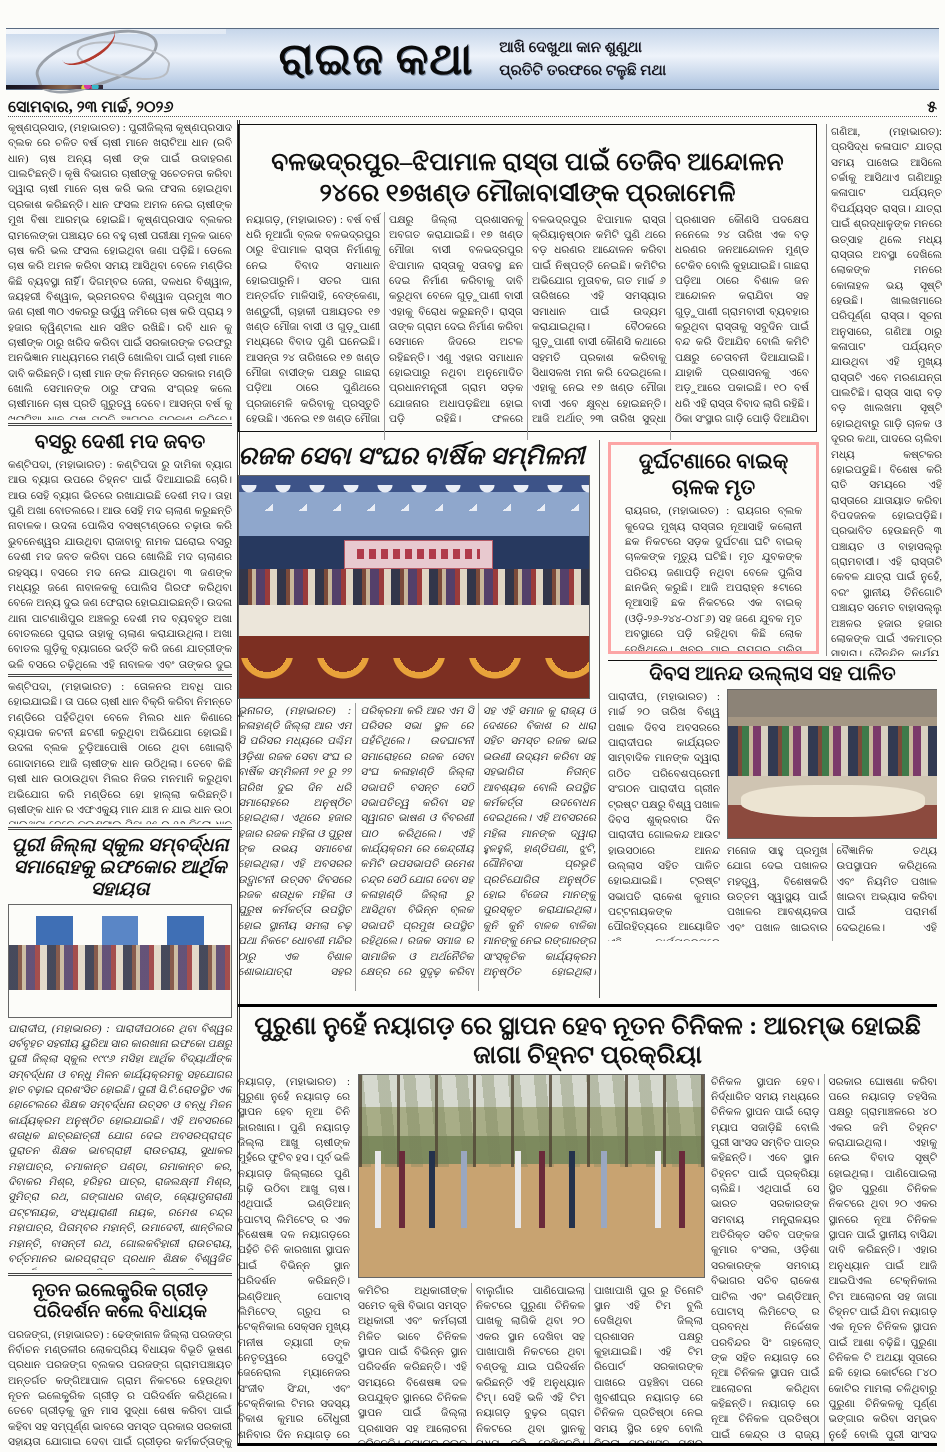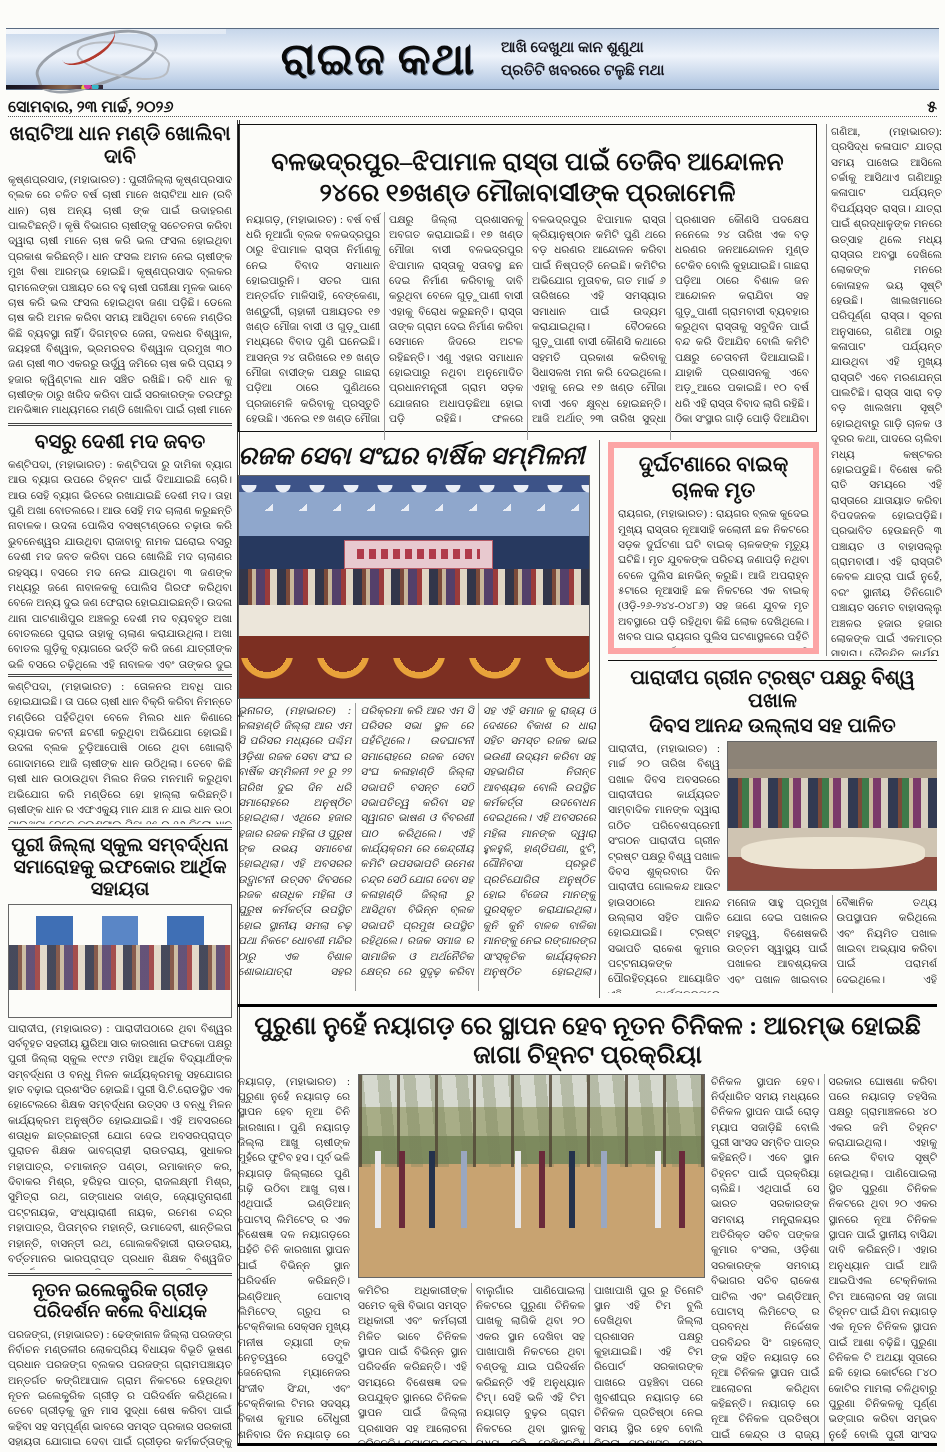--- a/index.html
+++ b/index.html
@@ -39,21 +39,21 @@
   .hl.h21{font-size:20px;}
   .hl.h26{font-size:25px;}
   .body-txt{font-size:10.6px;line-height:1.45;text-align:justify;word-break:break-word;}
   .cols4{column-count:4;column-gap:9px;column-rule:1px solid #999;}
   .cols3{column-count:3;column-gap:9px;column-rule:1px solid #999;}
   .cols2{column-count:2;column-gap:9px;column-rule:1px solid #999;}
   
   .topbox{position:absolute;left:230px;top:4px;width:579px;height:308px;border:1px solid #111;padding:3px 7px;box-sizing:border-box;}
   .kalapata{position:absolute;left:818px;top:4px;width:111px;height:532px;overflow:hidden;}
   .rajaka{position:absolute;left:230px;top:320px;width:362px;height:558px;overflow:hidden;border-right:1px solid #555;padding-right:3px;box-sizing:border-box;font-style:italic;}
-  .bike{position:absolute;left:600px;top:322px;width:211px;height:212px;border:6px solid #fca5a5;padding:2px 4px;box-sizing:border-box;overflow:hidden;}
+  .bike{position:absolute;left:600px;top:322px;width:211px;height:212px;border:3px solid #fca5a5;padding:2px 14px;box-sizing:border-box;overflow:hidden;}
   .pakhala{position:absolute;left:600px;top:540px;width:329px;height:338px;border-top:1px solid #111;padding-top:3px;box-sizing:border-box;overflow:hidden;}
   .pak-row{display:flex;gap:7px;}
   .pak-left{width:112px;overflow:hidden;}
   .pak-right{flex:1;}
   .sugar{position:absolute;left:230px;top:884px;width:699px;height:442px;border-top:3px solid #000;border-bottom:3px solid #000;padding-top:3px;box-sizing:border-box;overflow:hidden;}
   .sugar-grid{display:flex;gap:8px;height:382px;}
   .sg-colA{width:112px;overflow:hidden;}
   .sg-mid{width:345px;display:flex;flex-direction:column;gap:5px;}
   .sg-right{flex:1;overflow:hidden;}
   
@@ -95,55 +95,54 @@
   <div class="masthead">
     <div class="sketch">
       <div class="s1"></div>
         <div class="s2"></div>
         <div class="s3"></div>
     </div>
     <div class="mast-center">
       <div class="mast-title">ରାଇଜ କଥା</div>
       <div class="mast-tag">
         <div>ଆଖି ଦେଖୁଥା କାନ ଶୁଣୁଥା</div>
-        <div>ପ୍ରତିଟି ଖବରରେ ଟଳୁଛି ମଥା</div>
+        <div>ପ୍ରତିଟି ତରଫରେ ଟଳୁଛି ମଥା</div>
       </div>
     </div>
     <div class="childpic">
         <div class="dots"></div>
       </div>
   </div>
 
   <div class="dateline">
     <span>ସୋମବାର, ୨୩ ମାର୍ଚ୍ଚ, ୨୦୨୬</span>
     <span>୫</span>
   </div>
 
   <div class="content">
 
     <div class="leftcol">
 
       <div class="block" style="height:300px;">
-        <div class="hl h20">ଖରାଟିଆ ଧାନ ମଣ୍ଡି ଖୋଲିବା ଦାବି</div>
         <div class="body-txt">କୃଷ୍ଣପ୍ରସାଦ, (ମହାଭାରତ) : ପୁରୀଜିଲ୍ଲା କୃଷ୍ଣପ୍ରସାଦ ବ୍ଲକ ରେ ଚଳିତ ବର୍ଷ ଚାଷୀ ମାନେ ଖରାଟିଆ ଧାନ (ରବି ଧାନ) ଚାଷ ଅନ୍ୟ ଚାଷୀ ଙ୍କ ପାଇଁ ଉଦାହରଣ ପାଲଟିଛନ୍ତି। କୃଷି ବିଭାଗର ଚାଷୀଙ୍କୁ ସଚେତନତା କରିବା ଦ୍ୱାରା ଚାଷୀ ମାନେ ଚାଷ କରି ଭଲ ଫସଲ ହୋଇଥିବା ପ୍ରକାଶ କରିଛନ୍ତି। ଧାନ ଫସଲ ଅମଳ ନେଇ ଚାଷୀଙ୍କ ମୁଖ ବିଷା ଆରମ୍ଭ ହୋଇଛି। କୃଷ୍ଣପ୍ରସାଦ ବ୍ଲକର ରାମଲେଙ୍କା ପଞ୍ଚାୟତ ରେ ବହୁ ଚାଷୀ ପରୀକ୍ଷା ମୂଳକ ଭାବେ ଚାଷ କରି ଭଲ ଫସଲ ହୋଇଥିବା ଜଣା ପଡ଼ିଛି। ଡେଲେ ଚାଷ କରି ଅମଳ କରିବା ସମୟ ଆସିଥିବା ବେଳେ ମଣ୍ଡିର କିଛି ବ୍ୟବସ୍ଥା ନାହିଁ। ଦିଗମ୍ବର ଜେନା, ଦଳଧର ବିଶ୍ୱାଳ, ଜୟହରୀ ବିଶ୍ୱାଳ, ଭ୍ରମରବର ବିଶ୍ୱାଳ ପ୍ରମୁଖ ୩୦ ଜଣ ଚାଷୀ ୩୦ ଏକରରୁ ଉର୍ଦ୍ଧ୍ୱ ଜମିରେ ଚାଷ କରି ପ୍ରାୟ ୨ ହଜାର କ୍ୱିଣ୍ଟାଲ ଧାନ ସଞ୍ଚିତ ରଖିଛି। ରବି ଧାନ କୁ ଚାଷୀଙ୍କ ଠାରୁ ଖରିଦ କରିବା ପାଇଁ ସରକାରଙ୍କ ତରଫରୁ ଅନଭିଜ୍ଞାନ ମାଧ୍ୟମରେ ମଣ୍ଡି ଖୋଲିବା ପାଇଁ ଚାଷୀ ମାନେ ଦାବି କରିଛନ୍ତି। ଚାଷୀ ମାନ ଙ୍କ ନିମନ୍ତେ ସରକାର ମଣ୍ଡି ଖୋଲି ସେମାନଙ୍କ ଠାରୁ ଫସଲ ସଂଗ୍ରହ କଲେ ଚାଷୀମାନେ ଚାଷ ପ୍ରତି ଗୁରୁତ୍ୱ ଦେବେ। ଆସନ୍ତା ବର୍ଷ କୁ ଖରାଟିଆ ଧାନ ଚାଷ ପ୍ରତି ଆଗ୍ରହ ପ୍ରକାଶ କରିବେ। ଦେଶ ରାମଲେଙ୍କା ଗ୍ରାମ ପଞ୍ଚାୟତ ରେ ଏକ ଧାନ ମଣ୍ଡି ଖୋଲିବା ପାଇଁ ଦାବି ହେଉଛି। ଏନେଇ ଚାଷୀ ମାନେ କୃଷି ବିଭାଗ, ବିଧାୟକ ଙ୍କ ନିକଟରେ ଧାନ ମଣ୍ଡି ଖୋଲିବା ପାଇଁ ଅନୁରୋଧ କରିଥିବା ପ୍ରକାଶ କରିଥିବା କୃଷକ ନେତା ରମେଶ ଚନ୍ଦ୍ର ବିଶ୍ୱାଳ ପ୍ରକାଶ କରିଛନ୍ତି।</div>
       </div>
       <div class="sep"></div>
 
       <div class="block" style="height:243px;">
         <div class="hl h20">ବସରୁ ଦେଶୀ ମଦ ଜବତ</div>
         <div class="body-txt">କଣ୍ଟିପଦା, (ମହାଭାରତ) : କଣ୍ଟିପଦା ରୁ ଦାମିକା ବ୍ୟାଗ ଆଉ ବ୍ୟାଗ ଉପରେ ଚିହ୍ନଟ ପାଇଁ ଦିଆଯାଇଛି ଚୋରି। ଆଉ ସେହି ବ୍ୟାଗ ଭିତରେ ରଖାଯାଇଛି ଦେଶୀ ମଦ। ତାହା ପୁଣି ଅଖା ବୋତଲରେ। ଆଉ ସେହି ମଦ ଚାଲାଣ କରୁଛନ୍ତି ନାବାଳକ। ଉଦଳା ପୋଲିସ ବସଷ୍ଟାଣ୍ଡରେ ଚଢ଼ାଉ କରି ଭୁବନେଶ୍ୱର ଯାଉଥିବା ରାଜାବାବୁ ନାମକ ଘରୋଇ ବସରୁ ଦେଶୀ ମଦ ଜବତ କରିବା ପରେ ଖୋଲିଛି ମଦ ଚାଲାଣର ରହସ୍ୟ। ବସରେ ମଦ ନେଇ ଯାଉଥିବା ୩ ଜଣଙ୍କ ମଧ୍ୟରୁ ଜଣେ ନାବାଳକକୁ ପୋଲିସ ଗିରଫ କରିଥିବା ବେଳେ ଅନ୍ୟ ଦୁଇ ଜଣ ଫେରାର ହୋଇଯାଇଛନ୍ତି। ଉଦଳା ଥାନା ପାଟଣାଶିପୁର ଅଞ୍ଚଳରୁ ଦେଶୀ ମଦ ବ୍ୟବହୃତ ଅଖା ବୋତଲରେ ପୁରାଇ ତାହାକୁ ଚାଲାଣ କରାଯାଉଥିଲା। ଅଖା ବୋତଲ ଗୁଡ଼ିକୁ ବ୍ୟାଗରେ ଭର୍ତ୍ତି କରି ଜଣେ ଯାତ୍ରୀଙ୍କ ଭଳି ବସରେ ଚଢ଼ିଥିଲେ ଏହି ନାବାଳକ ଏବଂ ତାଙ୍କର ଦୁଇ ସାଥୀ। ପାଟଣାଶିପୁର ରୁ ଭୁବନେଶ୍ୱର ସାଲିଆସାହି ଏହି ମଦ ନେଇ ଯାଉଥିବା ବେଳେ ଖବର ପାଇ ପୋଲିସ ମାଡ଼ ବସିଥିଲା। ବସରୁ ୩ ଗୋଟି ବ୍ୟାଗ ଜବତ ହୋଇଥିବା ବେଳେ ୩୪ ଗୋଟି ଦେଶୀ ମଦ ଭର୍ତ୍ତି ଅଖା ବୋତଲ ପୋଲିସ ଜବତ କରିଛି। ଜବତ ବ୍ୟାଗ ଗୁଡ଼ିକ ଚିହ୍ନଟ ପାଇଁ ତାହା ଉପରେ କିଛି ମଧ୍ୟ ଦିଆଯାଇଥିବା ଦେଖିବାକୁ ମିଳିଛି।</div>
       </div>
       <div class="sep"></div>
 
       <div class="block" style="height:145px;">
         <div class="body-txt">କଣ୍ଟିପଦା, (ମହାଭାରତ) : ତୋଳନର ଅବଧି ପାର ହୋଇଯାଇଛି। ତା ପରେ ଚାଷୀ ଧାନ ବିକ୍ରି କରିବା ନିମନ୍ତେ ମଣ୍ଡିରେ ପହଁଚିଥିବା ବେଳେ ମିଲର ଧାନ କିଣାରେ ବ୍ୟାପକ କଟନୀ ଛଟଣୀ କରୁଥିବା ଅଭିଯୋଗ ହୋଇଛି। ଉଦଳା ବ୍ଲକ ଚୁଡ଼ିଆପୋଷି ଠାରେ ଥିବା ଖୋଲାବି ଗୋଦାମରେ ଆଜି ଚାଷୀଙ୍କ ଧାନ ଉଠିଥିଲା। ତେବେ କିଛି ଚାଷୀ ଧାନ ଉଠାଉଥିବା ମିଲର ନିଜର ମନମାନି କରୁଥିବା ଅଭିଯୋଗ କରି ମଣ୍ଡିରେ ହୋ ହାଲ୍ଲା କରିଛନ୍ତି। ଚାଷୀଙ୍କ ଧାନ ର ଏଫଏକ୍ୟୁ ମାନ ଯାଞ୍ଚ ନ ଯାଇ ଧାନ ଉଠା ଯାଉଥିବା ବେଳେ କୁଇଣ୍ଟାଲ ପିଛା ୧୫ ରୁ ୧୬ କିଲୋ ଧାନ କଟା ଯାଉଥିବା ଅଭିଯୋଗ କରିଛନ୍ତି ଚାଷୀ। ବିନା ମାନ ଯାଞ୍ଚରେ ମିଲର ଚାଷୀଙ୍କୁ ଶୋଷଣ କରି ବ୍ୟାପକ ପରିମାଣର କଟନୀ ଛଟଣୀ କରୁଥିବା ଅଭିଯୋଗ କରି ମଣ୍ଡିରେ ପାଟିତୁଣ୍ଡ କରିଛନ୍ତି ଚାଷୀ। ସେପଟେ କଟନୀ ଛଟଣୀ ନେଇ ଆସିଥିବା ଅଭିଯୋଗ ମିଛ ବୋଲି କହିଛନ୍ତି ଲ୍ୟାମ୍ପସ ର ଏମଡି।</div>
       </div>
       <div class="sep"></div>
 
-      <div class="block" style="height:438px;">
+      <div class="block" style="height:438px;font-style:italic;">
         <div class="hl h20" style="font-size:19px;">ପୁରୀ ଜିଲ୍ଲା ସ୍କୁଲ ସମ୍ବର୍ଦ୍ଧନା ସମାରୋହକୁ ଇଫକୋର ଆର୍ଥିକ ସହାୟତା</div>
         <div class="photo ph-school">
           <div class="screens"></div>
             <div class="people-band"></div>
         </div>
         <div class="body-txt" style="margin-top:3px;">ପାରାଦୀପ, (ମହାଭାରତ) : ପାରାଦୀପଠାରେ ଥିବା ବିଶ୍ୱର ସର୍ବବୃହତ ସହରୀୟ ୟୁରିଆ ସାର କାରଖାନା ଇଫକୋ ପକ୍ଷରୁ ପୁରୀ ଜିଲ୍ଲା ସ୍କୁଲ ୧୯୯୬ ମସିହା ଆର୍ଥିକ ବିଦ୍ୟାର୍ଥୀଙ୍କ ସମ୍ବର୍ଦ୍ଧନା ଓ ବନ୍ଧୁ ମିଳନ କାର୍ଯ୍ୟକ୍ରମକୁ ସହଯୋଗର ହାତ ବଢ଼ାଇ ପ୍ରଶଂସିତ ହୋଇଛି। ପୁରୀ ସି.ଟି.ରୋଡସ୍ଥିତ ଏକ ହୋଟେଲରେ ଶିକ୍ଷକ ସମ୍ବର୍ଦ୍ଧନା ଉତ୍ସବ ଓ ବନ୍ଧୁ ମିଳନ କାର୍ଯ୍ୟକ୍ରମ ଅନୁଷ୍ଠିତ ହୋଇଯାଇଛି। ଏହି ଅବସରରେ ଶତାଧିକ ଛାତ୍ରଛାତ୍ରୀ ଯୋଗ ଦେଇ ଅବସରପ୍ରାପ୍ତ ପୁରାତନ ଶିକ୍ଷକ ଭାବଗ୍ରାହୀ ରାଉତରାୟ, ସୁଧାକର ମହାପାତ୍ର, ଚମାକାନ୍ତ ପଣ୍ଡା, ରମାକାନ୍ତ କର, ଦିବାକର ମିଶ୍ର, ହରିହର ପାତ୍ର, ରାଜଲକ୍ଷ୍ମୀ ମିଶ୍ର, ସୁମିତ୍ରା ରଥ, ଗଙ୍ଗାଧର ଦାଣ୍ଡ, ଜ୍ୟୋତ୍ସ୍ନାରାଣୀ ପଟ୍ଟନାୟକ, ସଂଧ୍ୟାରାଣୀ ନାୟକ, ରମେଶ ଚନ୍ଦ୍ର ମହାପାତ୍ର, ପିତାମ୍ବର ମହାନ୍ତି, ଉମାଦେବୀ, ଶାନ୍ତିଲତା ମହାନ୍ତି, ବାସନ୍ତୀ ରଥ, ଗୋଲକବିହାରୀ ରାଉତରାୟ, ବର୍ତ୍ତମାନର ଭାରପ୍ରାପ୍ତ ପ୍ରଧାନ ଶିକ୍ଷକ ବିଶ୍ୱଜିତ ବାନାର୍ଜୀ ପ୍ରମୁଖ ଉପସ୍ଥିତ ଥିଲେ। ଦିବଂଗତ ଶିକ୍ଷକ ଏବଂ ଛାତ୍ରଛାତ୍ରୀମାନଙ୍କୁ ଶ୍ରଦ୍ଧାସୁମନ ଅର୍ପଣ କରାଯାଇଥିଲା। ଇଫକୋ ସହଭାଗିତାରେ ଅନୁଷ୍ଠିତ ଏହି କାର୍ଯ୍ୟକ୍ରମରେ ଇଫକୋର ଲୋକସମ୍ପର୍କ ଅଧିକାରୀ ଡ. ପ୍ରସନ୍ନ କୁମାର ବେହେରା ଯୋଗ ଦେଇ ଆୟୋଜକଙ୍କର ଏତାଦୃଶ କାର୍ଯ୍ୟକୁ ଭୂୟସୀ ପ୍ରଶଂସା କରିଥିଲେ। କାର୍ଯ୍ୟକ୍ରମକୁ ଦେବେନ୍ଦ୍ର ମିଶ୍ର, ନୀଳକଣ୍ଠ ଗୁରୁ, ନାରାୟଣ ପଟ୍ଟଯୋଶୀ, ଶ୍ରୀମତ ସାହୁ, ପ୍ରଶାନ୍ତ ମହାରଣା, ଯୋଗେନ୍ଦ୍ର ଚନ୍ଦ୍ର ସ୍ୱାଇଁ ପରିଚାଳନା କରିଥିଲେ। ଯୋଗମାୟା ମହାନ୍ତି ଓ ମାନସ ସାହୁ କାର୍ଯ୍ୟକ୍ରମକୁ ସଂଯୋଜନା କରିଥିଲେ।</div>
       </div>
       <div class="sep"></div>
 
       <div class="block" style="height:170px;">
@@ -176,21 +175,20 @@
       <div class="body-txt cols3" style="height:288px;overflow:hidden;margin-top:4px;">ଭୁନାଗଡ, (ମହାଭାରତ) : କଳାହାଣ୍ଡି ଜିଲ୍ଲା ଆର ଏମ ସି ପରିସର ମଧ୍ୟରେ ପଶ୍ଚିମ ଓଡ଼ିଶା ରଜକ ସେବା ସଂଘ ର ବାର୍ଷିକ ସମ୍ମିଳନୀ ୨୧ ରୁ ୨୨ ତାରିଖ ଦୁଇ ଦିନ ଧରି ସମାରୋହରେ ଅନୁଷ୍ଠିତ ହୋଇଥିଲା। ଏଥିରେ ହଜାର ହଜାର ରଜକ ମହିଳା ଓ ପୁରୁଷ ଙ୍କ ଉଭୟ ସମାବେଶ ହୋଇଥିଲା। ଏହି ଅବସରର ଉଦ୍ଘାଟନୀ ଉତ୍ସବ ଦିବସରେ ରଜକ ଶତାଧିକ ମହିଳା ଓ ପୁରୁଷ କର୍ମକର୍ତ୍ତା ଉପସ୍ଥିତ ହୋଇ ସ୍ଥାନୀୟ ସମଲା ଚଢ଼ ପଥା ନିକଟେ ଧୋବଣୀ ମନ୍ଦିର ଠାରୁ ଏକ ବିଶାଳ ଶୋଭାଯାତ୍ରା ସହର ପରିକ୍ରମା କରି ଆର ଏମ ସି ପରିସର ସଭା ସ୍ଥଳ ରେ ପହଁଚିଥିଲେ। ଉଦଘାଟନୀ ସମାରୋହରେ ରଜକ ସେବା ସଂଘ କଳାହାଣ୍ଡି ଜିଲ୍ଲା ସଭାପତି ବସନ୍ତ ସେଠି ସଭାପତିତ୍ୱ କରିବା ସହ ସ୍ୱାଗତ ଭାଷଣ ଓ ବିବରଣୀ ପାଠ କରିଥିଲେ। ଏହି କାର୍ଯ୍ୟକ୍ରମ ରେ କେନ୍ଦ୍ରୀୟ କମିଟି ଉପସଭାପତି ଉମେଶ ଚନ୍ଦ୍ର ସେଠି ଯୋଗ ଦେବା ସହ କଳାହାଣ୍ଡି ଜିଲ୍ଲା ରୁ ଆସିଥିବା ବିଭିନ୍ନ ବ୍ଲକ ସଭାପତି ପ୍ରମୁଖ ଉପସ୍ଥିତ ରହିଥିଲେ। ରଜକ ସମାଜ ର ସାମାଜିକ ଓ ଅର୍ଥନୈତିକ କ୍ଷେତ୍ର ରେ ସୁଦୃଢ଼ କରିବା ସହ ଏହି ସମାଜ କୁ ରାଜ୍ୟ ଓ ଦେଶରେ ବିକାଶ ର ଧାରା ସହିତ ସମସ୍ତ ରଜକ ଭାଇ ଭଉଣୀ ଉଦ୍ୟମ କରିବା ସହ ସହଭାଗିତା ନିତାନ୍ତ ଆବଶ୍ୟକ ବୋଲି ଉପସ୍ଥିତ କର୍ମକର୍ତ୍ତା ଉଦବୋଧନ ଦେଇଥିଲେ। ଏହି ଅବସରରେ ମହିଳା ମାନଙ୍କ ଦ୍ୱାରା ହୁଳହୁଳି, ହାଣ୍ଡିପଣା, ଝୁଟି, ଗୌନିବସା ପ୍ରଭୃତି ପ୍ରତିଯୋଗିତା ଅନୁଷ୍ଠିତ ହୋଇ ବିଜେତା ମାନଙ୍କୁ ପୁରସ୍କୃତ କରାଯାଇଥିଲା। କୁନି କୁନି ବାଳକ ବାଳିକା ମାନଙ୍କୁ ନେଇ ରଙ୍ଗାରଙ୍ଗ ସାଂସ୍କୃତିକ କାର୍ଯ୍ୟକ୍ରମ ଅନୁଷ୍ଠିତ ହୋଇଥିଲା। ବିଭିନ୍ନ କ୍ଷେତ୍ର ରେ ଉଲ୍ଲେଖନୀୟ ଅବଦାନ ପାଇଁ ଭାରତୀୟ ପ୍ରଶାସନିକ ସେବା ପୂର୍ବତନ ଅଧିକାରୀ ତଥା ପୂର୍ବତନ ପଶ୍ଚିମ ଓଡ଼ିଶା ବିକାଶ ପରିଷଦ ସି ଇ ଓ ପ୍ରେମଶ୍ରୀନିଧି ସେଠି, ଓ ଏମ ସି ଡି ଜି ଏମ ପି ଆର ଓ ସଞ୍ଜୀବ କୁମାର ସେଠି, ଡ. ଆଦର୍ଶ ସେଠି, ଡ. ଆରତୀ ସେଠି, ଡ. ଜନ୍ମେଜୟ ସେଠ, ପ୍ରଶାସନିକ ଅଧିକାରୀ ରଜନୀକାନ୍ତ ସେଠ, ଋଷଭମୟୀ ସେଠ, ଡି ଏସ ପି ବୈକୁଣ୍ଠ ନାଥ ସେଠ ପ୍ରମୁଖଙ୍କୁ ଓଢଣକନ ଦେଇ ସମ୍ମାନିତ କରାଯାଇଥିଲା। ଏଥି ସହିତ କେନ୍ଦ୍ରୀୟ କମିଟି ସଭାପତି ରାକେଶ ସେଠ, ସମ୍ପାଦକ ଜୟଶଙ୍କର ସେଠ, ସମ୍ବଲପୁର ସଭାପତି ରମେଶ ଚନ୍ଦ୍ର ସେଠ, ଝାରସୁଗୁଡ଼ା ସଭାପତି ବଦ୍ରୀମଣି ସେଠ, ଆଞ୍ଚଳିକ ରଜକ ସମାଜ ସେବା ସଂଘ ର ଷ୍ଟେଟ ପ୍ରେସିଡେଣ୍ଟ ଭାବରେ ଭୁବନାନନ୍ଦ ସେଠି, ଉଲ୍ଲବଙ୍କୁ ସେଠି ପ୍ରମୁଖଙ୍କୁ ସମ୍ମାନିତ କରାଯାଇଥିଲା। ଏହି କାର୍ଯ୍ୟକ୍ରମରେ ବଲାଙ୍ଗୀର ଜିଲ୍ଲା ସଭାପତି କଲାକାହ୍ନୁ ସେଠ, ସୁନ୍ଦରଗଡ଼ ଜିଲ୍ଲା ସଭାପତି ପ୍ରତାପ କୁମାର ବେଢ଼େ ଓ ଉପଦେଷ୍ଟା କେଦାରନାଥ ସେଠି, ବିଶ୍ୱାମିତ୍ର ସେଠି ଓ ବିଭିନ୍ନ ଜିଲ୍ଲା ଓ ବ୍ଲକ ପ୍ରତିନିଧି ଯୋଗଦାନ କରିଥିଲେ। ଶେଷରେ ବରିଷ୍ଠ କର୍ମକର୍ତ୍ତା ସୁଭାଷ ସେଠୀ ଧନ୍ୟବାଦ ପ୍ରଦାନ କରିଥିଲେ।</div>
     </div>
 
     <div class="bike">
       <div class="hl h22">ଦୁର୍ଘଟଣାରେ ବାଇକ୍</div>
       <div class="hl h22" style="margin-top:-2px;">ଚାଳକ ମୃତ</div>
       <div class="body-txt">ରାୟଗର, (ମହାଭାରତ) : ରାୟଗର ବ୍ଲକ କୁଦେଇ ମୁଖ୍ୟ ରାସ୍ତାର ନୂଆସାହି କଲୋନୀ ଛକ ନିକଟରେ ସଡ଼କ ଦୁର୍ଘଟଣା ଘଟି ବାଇକ୍ ଚାଳକଙ୍କ ମୃତ୍ୟୁ ଘଟିଛି। ମୃତ ଯୁବକଙ୍କ ପରିଚୟ ଜଣାପଡ଼ି ନଥିବା ବେଳେ ପୁଲିସ ଛାନଭିନ୍ କରୁଛି। ଆଜି ଅପରାହ୍ନ ୫ଟାରେ ନୂଆସାହି ଛକ ନିକଟରେ ଏକ ବାଇକ୍ (ଓଡ଼ି-୨୬-୨୪୪-୦୪୮୬) ସହ ଜଣେ ଯୁବକ ମୃତ ଅବସ୍ଥାରେ ପଡ଼ି ରହିଥିବା କିଛି ଲୋକ ଦେଖିଥିଲେ। ଖବର ପାଇ ରାୟଗର ପୁଲିସ ଘଟଣାସ୍ଥଳରେ ପହଁଚି ଶବ ଏବଂ ଦୁର୍ଘଟଣାଗ୍ରସ୍ତ ବାଇକକୁ ଜବତ କରି ତଦନ୍ତ ଆରମ୍ଭ କରିଛି। କିଭଳି ଦୁର୍ଘଟଣା ଘଟିଛି ସେ ସଂପର୍କରେ ଆଖପାଖ ଅଞ୍ଚଳର ଲୋକଙ୍କୁ ପଚରାଉଚରା କରୁଛି ପୁଲିସ। ପରିଚୟ ମିଳିବା ପରେ ଶବ ବ୍ୟବଚ୍ଛେଦ କରାଇ ପରିବାର ଲୋକଙ୍କୁ ହସ୍ତାନ୍ତର କରାଯିବ ବୋଲି ପୁଲିସ କହିଛି।</div>
     </div>
 
     <div class="pakhala">
-      <div class="hl h21">ପାରାଦୀପ ଗ୍ରୀନ ଟ୍ରଷ୍ଟ ପକ୍ଷରୁ ବିଶ୍ୱ ପଖାଳ</div>
       <div class="hl h21" style="margin-top:-2px;">ଦିବସ ଆନନ୍ଦ ଉଲ୍ଲାସ ସହ ପାଳିତ</div>
       <div class="pak-row">
         <div class="pak-left body-txt" style="height:252px;">ପାରାଦୀପ, (ମହାଭାରତ) : ମାର୍ଚ୍ଚ ୨୦ ତାରିଖ ବିଶ୍ୱ ପଖାଳ ଦିବସ ଅବସରରେ ପାରାଦୀପର କାର୍ଯ୍ୟରତ ସାମ୍ବାଦିକ ମାନଙ୍କ ଦ୍ୱାରା ଗଠିତ ପରିବେଶପ୍ରେମୀ ସଂଗଠନ ପାରାଦୀପ ଗ୍ରୀନ ଟ୍ରଷ୍ଟ ପକ୍ଷରୁ ବିଶ୍ୱ ପଖାଳ ଦିବସ ଶୁକ୍ରବାର ଦିନ ପାରାଦୀପ ଗୋଲକନ୍ଦ ଆଉଟ ହାଉସଠାରେ ଆନନ୍ଦ ଉଲ୍ଲାସ ସହିତ ପାଳିତ ହୋଇଯାଇଛି। ଟ୍ରଷ୍ଟ ସଭାପତି ରାକେଶ କୁମାର ପଟ୍ଟନାୟକଙ୍କ ପୌରହିତ୍ୟରେ ଆୟୋଜିତ ଏହି କାର୍ଯ୍ୟକ୍ରମରେ ଟ୍ରଷ୍ଟର ଉପଦେଷ୍ଟା ଶୁଭଦେବ ଜେନା, ଶଶାଙ୍କ ଶେଖର ଆଚାର୍ଯ୍ୟ, ରବିନ୍ଦ୍ର କୁମାର ଜେନା, ଭାଗିରଥି ମଲ୍ଲିକ, ପ୍ରଭାକର ସାହୁ, କ୍ଷୀରୋଦ କୁମାର ସ୍ୱାଇଁ, ସଦସ୍ୟ ପ୍ରୀତି ରଞ୍ଜନ ମହାପାତ୍ର, ବିବେକାନନ୍ଦ ରାଉତ, ସଞ୍ଜୟ ରାଉତ, ଅଜିତ ଦାସ,</div>
         <div class="pak-right">
           <div class="photo ph-dining">
             <div class="people-band"></div>
               <div class="table"></div>
           </div>
           <div class="body-txt cols2" style="height:98px;overflow:hidden;margin-top:4px;">ମନୋଜ ସାହୁ ପ୍ରମୁଖ ଯୋଗ ଦେଇ ପଖାଳର ମହତ୍ତ୍ୱ, ବିଶେଷକରି ଉତ୍ତମ ସ୍ୱାସ୍ଥ୍ୟ ପାଇଁ ପଖାଳର ଆବଶ୍ୟକତା ଏବଂ ପଖାଳ ଖାଇବାର ବୈଜ୍ଞାନିକ ତଥ୍ୟ ଉପସ୍ଥାପନ କରିଥିଲେ ଏବଂ ନିୟମିତ ପଖାଳ ଖାଇବା ଅଭ୍ୟାସ କରିବା ପାଇଁ ପରାମର୍ଶ ଦେଇଥିଲେ। ଏହି ଅବସରରେ ଟ୍ରଷ୍ଟର ସଦସ୍ୟ ମାନେ ଏକାଠି ଭାବେ ପଖାଳ ସହିତ ବିଭିନ୍ନ ଆମିଷ ଓ ନିରାମିଷ ବ୍ୟଞ୍ଜନ ଭୋଜନ କରିଥିଲେ।</div>
         </div>

